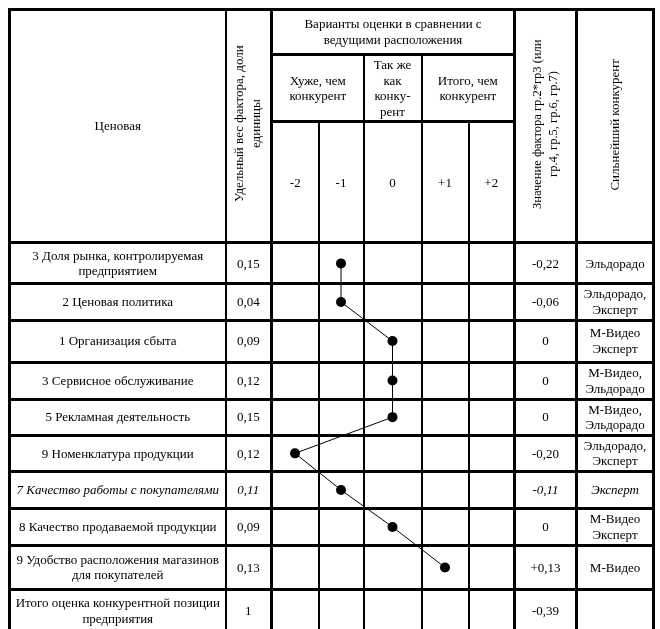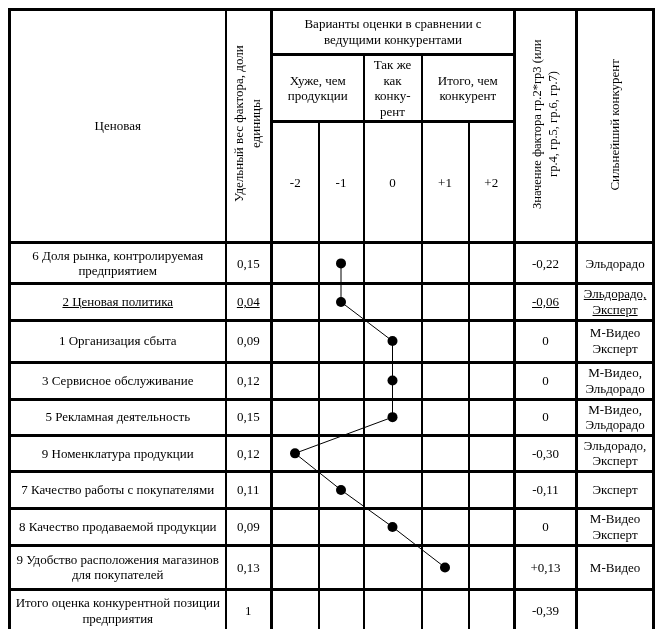--- a/index.html
+++ b/index.html
@@ -75,61 +75,61 @@
     </colgroup>
     <thead>
       <tr style="height:45px">
         <th rowspan="3">
           <span>Ценовая</span>
         </th>
         <th rowspan="3">
           <span class="vert weight">Удельный вес фактора, доли единицы</span>
         </th>
         <th colspan="5" class="bL3 bB3">
-          <span>Варианты оценки в сравнении с ведущими конкурентами</span>
+          <span>Варианты оценки в сравнении с ведущими расположения</span>
         </th>
         <th rowspan="3" class="bL3">
           <span class="vert value">Значение фактора гр.2*гр3 (или гр.4, гр.5, гр.6, гр.7)</span>
         </th>
         <th rowspan="3" class="bL3">
           <span class="vert">Сильнейший конкурент</span>
         </th>
       </tr>
       <tr style="height:65px">
         <th colspan="2" class="bL3 bB3">
-          <span>Хуже, чем продукции</span>
+          <span>Хуже, чем конкурент</span>
         </th>
         <th class="bB3">
           <span>Так же как конку-рент</span>
         </th>
         <th colspan="2" class="bB3">
           <span>Итого, чем конкурент</span>
         </th>
       </tr>
       <tr style="height:121px">
         <th class="bL3">-2</th>
         <th>-1</th>
         <th>0</th>
         <th>+1</th>
         <th>+2</th>
       </tr>
     </thead>
     <tbody>
         <tr style="height: 41px;">
-          <td class="factor">6 Доля рынка, контролируемая предприятием</td>
+          <td class="factor">3 Доля рынка, контролируемая предприятием</td>
           <td>0,15</td>
           <td class="bL3"></td>
           <td></td>
           <td></td>
           <td></td>
           <td></td>
           <td class="bL3">-0,22</td>
           <td class="bL3 competitor">Эльдорадо</td>
         </tr>
-        <tr style="height: 31px; text-decoration: underline;">
+        <tr style="height: 31px;">
           <td class="factor">2 Ценовая политика</td>
           <td>0,04</td>
           <td class="bL3"></td>
           <td></td>
           <td></td>
           <td></td>
           <td></td>
           <td class="bL3">-0,06</td>
           <td class="bL3 competitor">Эльдорадо, Эксперт</td>
         </tr>
@@ -167,24 +167,24 @@
           <td class="bL3 competitor">М-Видео, Эльдорадо</td>
         </tr>
         <tr style="height: 30px;">
           <td class="factor">9 Номенклатура продукции</td>
           <td>0,12</td>
           <td class="bL3"></td>
           <td></td>
           <td></td>
           <td></td>
           <td></td>
-          <td class="bL3">-0,30</td>
+          <td class="bL3">-0,20</td>
           <td class="bL3 competitor">Эльдорадо, Эксперт</td>
         </tr>
-        <tr style="height: 37px;">
+        <tr style="height: 37px; font-style: italic;">
           <td class="factor">7 Качество работы с покупателями</td>
           <td>0,11</td>
           <td class="bL3"></td>
           <td></td>
           <td></td>
           <td></td>
           <td></td>
           <td class="bL3">-0,11</td>
           <td class="bL3 competitor">Эксперт</td>
         </tr>

